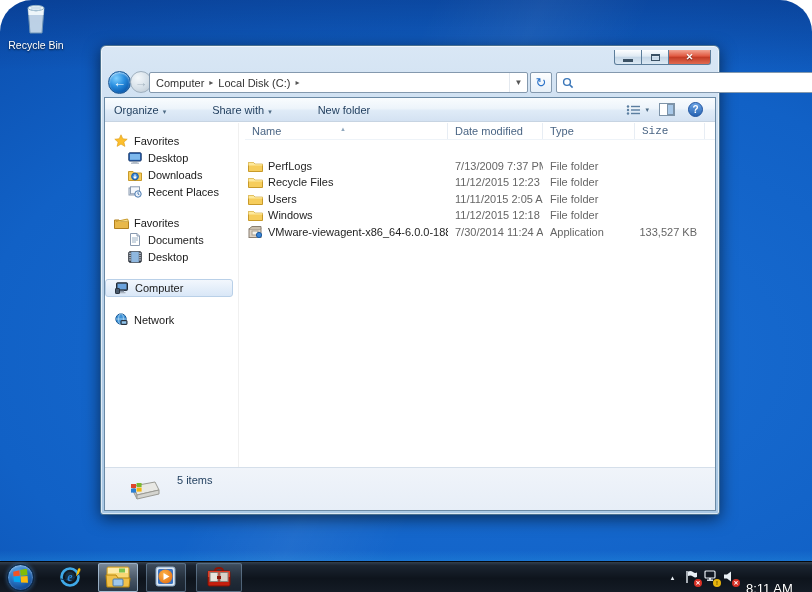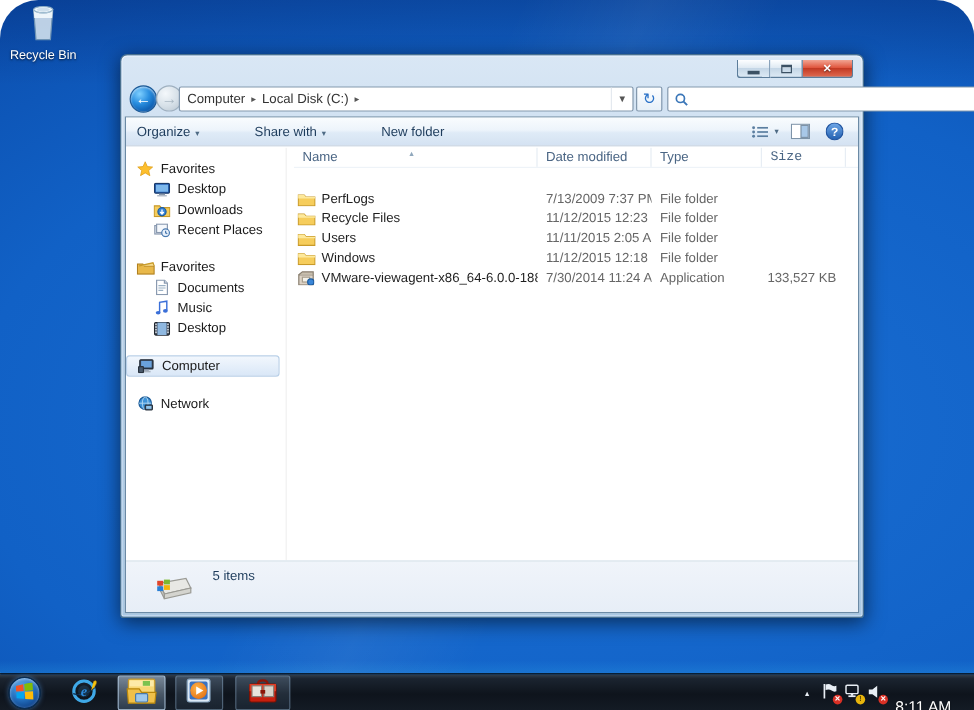--- a/index.html
+++ b/index.html
@@ -295,30 +295,20 @@
                   <path d="M1.5 0.5 L8 0.5 L10.5 3 L10.5 12.5 L1.5 12.5 Z" fill="#fff" stroke="#8a9ab0"></path>
                   <path d="M8 0.5 L8 3 L10.5 3" fill="#dce5ee" stroke="#8a9ab0"></path>
                   <g stroke="#9ab0c4">
                     <line x1="3" y1="5" x2="9" y2="5"></line>
                     <line x1="3" y1="7" x2="9" y2="7"></line>
                     <line x1="3" y1="9" x2="7" y2="9"></line>
                   </g>
                 </svg>
               </span>
               <span>Documents</span>
-            </div>
-            <div class="sb-item child">
-              <span class="ic">
-                <svg width="12" height="13" viewBox="0 0 12 13">
-                  <path d="M4 10.5 L4 2 L10 1 L10 9" fill="none" stroke="#3a6fd8" stroke-width="1.2"></path>
-                  <ellipse cx="2.8" cy="10.6" rx="2" ry="1.5" fill="#3a6fd8"></ellipse>
-                  <ellipse cx="8.8" cy="9.1" rx="2" ry="1.5" fill="#3a6fd8"></ellipse>
-                </svg>
-              </span>
-              <span>Music</span>
             </div>
             <div class="sb-item child">
               <span class="ic">
                 <svg width="14" height="12" viewBox="0 0 14 12">
                   <rect x="0.8" y="0.8" width="12.4" height="10.4" rx="1" fill="#3c4654" stroke="#20262e"></rect>
                   <rect x="3.2" y="0.8" width="7.6" height="10.4" fill="#8fb8e0"></rect>
                   <g fill="#e8eef4">
                     <rect x="1.4" y="1.6" width="1.2" height="1.4"></rect>
                     <rect x="1.4" y="3.8" width="1.2" height="1.4"></rect>
                     <rect x="1.4" y="6" width="1.2" height="1.4"></rect>

